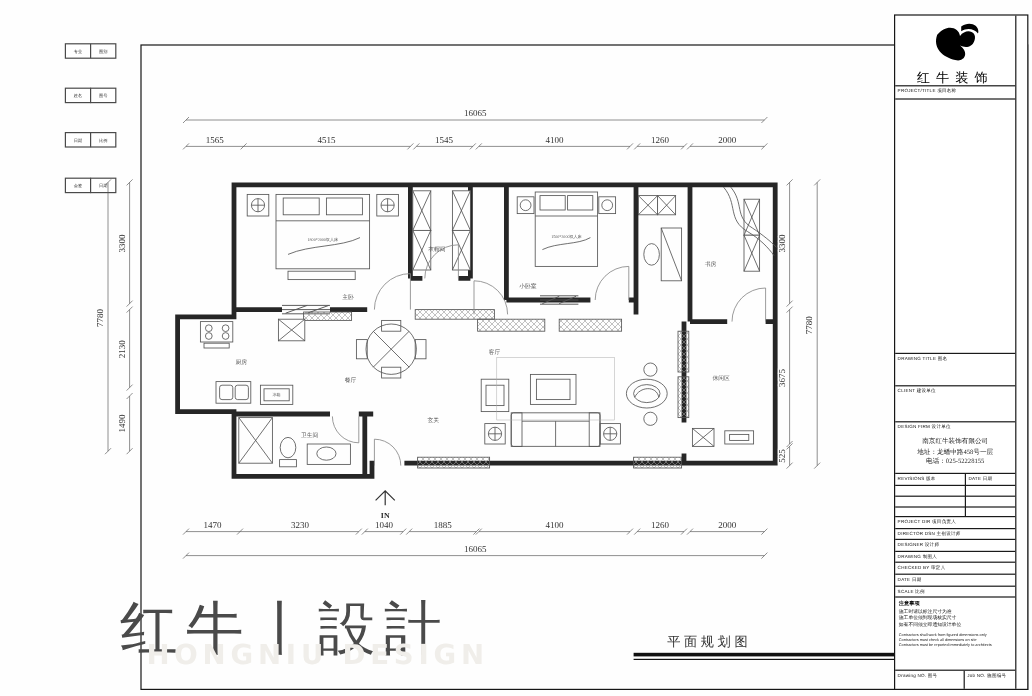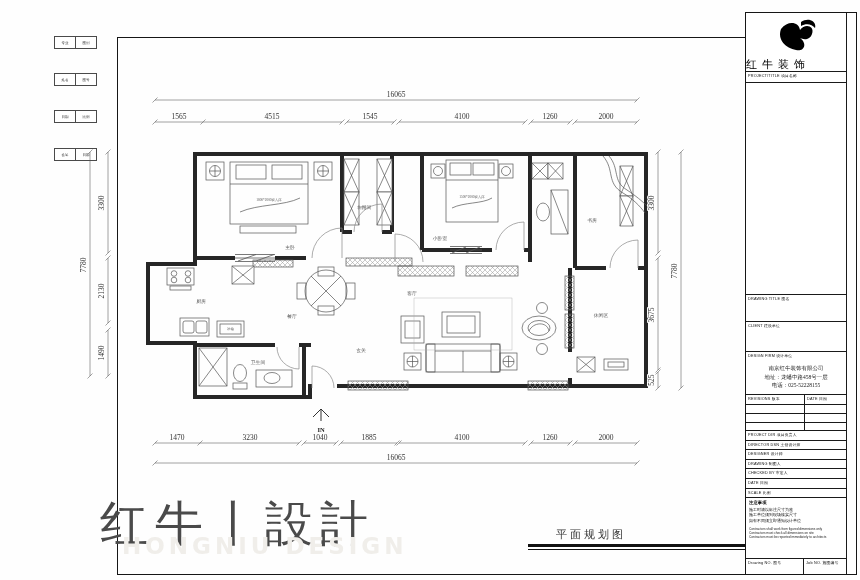--- a/index.html
+++ b/index.html
@@ -9,21 +9,21 @@
   .sc{width:22px;height:13px;border:1px solid #4a4a4a;box-sizing:border-box;margin-left:-1px;
       font-size:3.5px;color:#333;display:flex;align-items:center;justify-content:center;background:#fff;}
   
   .frame{position:absolute;left:117px;top:37px;width:740px;height:538px;border:1.8px solid #161616;box-sizing:border-box;}
   
   .tb{position:absolute;left:745px;top:12px;width:112px;height:563px;border:1.6px solid #161616;box-sizing:border-box;background:#fff;font-family:"Liberation Sans",sans-serif;}
   .tb .colline{position:absolute;left:100px;top:0;bottom:0;width:0;border-left:1px solid #1a1a1a;}
   .tbrow{position:absolute;left:0;width:100px;box-sizing:border-box;border-top:1px solid #1a1a1a;}
   .lbl{font-size:3.8px;color:#111;padding:1px 2px;letter-spacing:.2px;white-space:nowrap;}
   .tb-logo{position:absolute;left:0;top:2px;width:100px;height:42px;display:flex;align-items:center;justify-content:center;}
-  .tb-brand{position:absolute;left:0;top:44px;width:100px;font-family:Liberation Serif, serif;
+  .tb-brand{position:absolute;left:0;top:44px;width:100px;text-align:center;font-family:Liberation Serif, serif;
             font-size:11px;letter-spacing:5px;color:#000;white-space:nowrap;}
   .company{margin-top:5px;text-align:center;font-family:"Liberation Serif",serif;font-size:5.5px;line-height:8.5px;color:#222;}
   .revline{position:absolute;left:0;width:100px;border-top:1px solid #1a1a1a;height:0;}
   .revdiv{position:absolute;left:58px;top:0;bottom:0;width:0;border-left:1px solid #1a1a1a;}
   .notes{font-size:4px;color:#111;line-height:5.6px;}
   .notes .t{font-weight:bold;font-size:4.4px;margin-bottom:1px;}
   .notes .en{font-size:3.2px;line-height:4.4px;color:#222;}
   .bcell{position:absolute;top:0;bottom:0;box-sizing:border-box;}
   
   .brand{position:absolute;left:100px;top:492px;font-family:"DejaVu Sans",sans-serif;font-size:48px;

